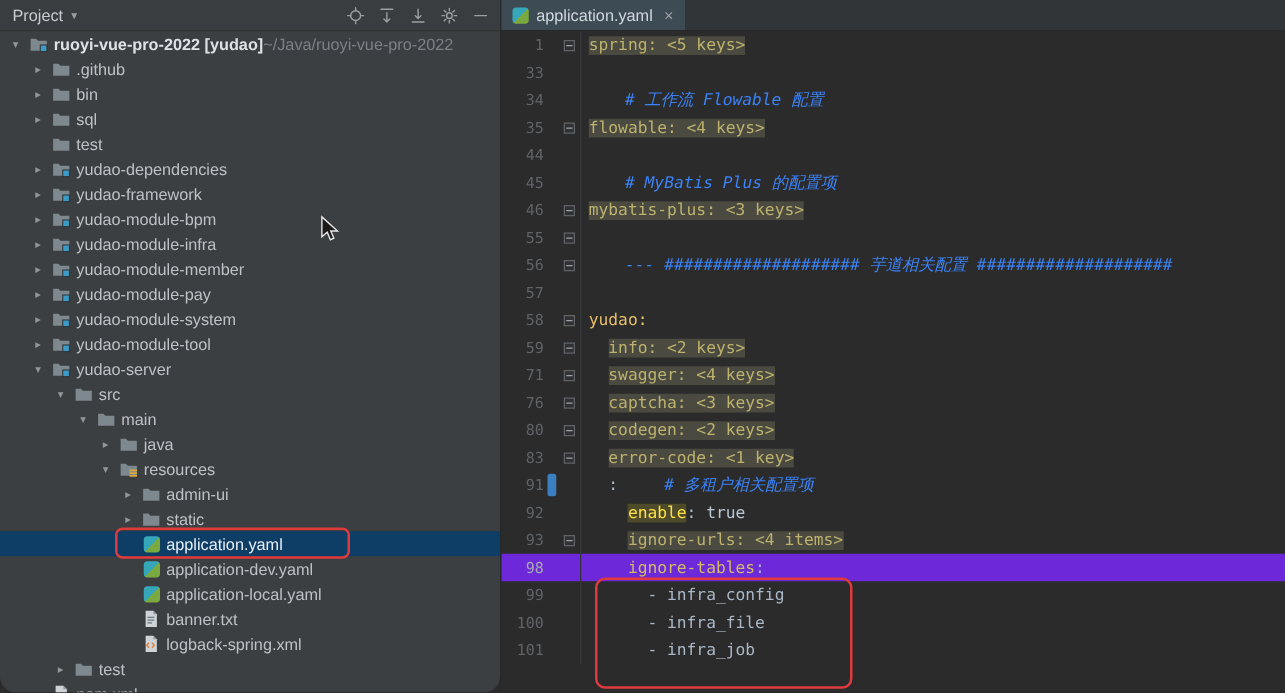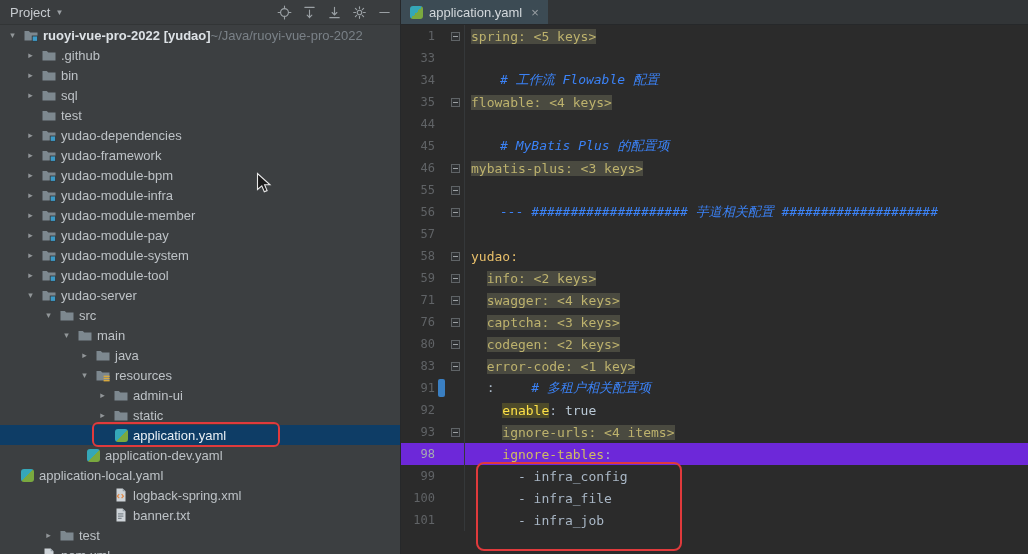--- a/index.html
+++ b/index.html
@@ -1,20 +1,20 @@
 <!DOCTYPE html>
 <html><head>
 <meta charset="utf-8">
 <style>
   *{margin:0;padding:0;box-sizing:border-box;}
   html,body{width:1028px;height:554px;overflow:hidden;background:#2b2b2b;}
   .app{position:relative;width:1028px;height:554px;font-family:"Liberation Sans",sans-serif;font-size:13px;overflow:hidden;color:#bdc2c6;}
 
   
-  .left{position:absolute;left:0;top:0;width:400px;height:100%;background:#3c3f41;}
+  .left{position:absolute;left:0;top:0;width:400px;height:100%;background:#3c3f41;border-radius:13px;}
   .splitter{position:absolute;left:400px;top:0;width:1px;height:100%;background:#26282a;z-index:6;}
   .phead{height:25px;display:flex;align-items:center;padding:0 8px 0 10px;background:#3a3d3f;border-bottom:1px solid #323536;}
   .ptitle{display:flex;align-items:center;gap:5px;color:#c8ccd0;cursor:default;}
   .ptitle .dd{font-size:8px;color:#9ba0a4;padding-top:1px;}
   .picons{margin-left:auto;display:flex;align-items:center;gap:9px;}
   .picon{width:16px;height:16px;display:inline-flex;align-items:center;justify-content:center;}
   .tree{position:absolute;top:25px;left:0;right:0;bottom:0;overflow:hidden;}
   .trow{height:20px;display:flex;align-items:center;white-space:nowrap;}
   .trow.sel{background:#0e3d66;}
   .trow.sel .tlabel{color:#eaf0f5;}
@@ -290,58 +290,58 @@
           </span>
           <span class="tlabel">static</span>
         </div>
         <div class="trow sel" style="padding-left: 94px;">
           <span class="chev"></span>
           <span class="ticon">
             <span class="yamlchip"></span>
           </span>
           <span class="tlabel">application.yaml</span>
         </div>
-        <div class="trow" style="padding-left: 66px;">
+        <div class="trow" style="padding-left: 94px;">
           <span class="chev"></span>
           <span class="ticon">
             <span class="yamlchip"></span>
           </span>
           <span class="tlabel">application-dev.yaml</span>
         </div>
-        <div class="trow" style="">
+        <div class="trow" style="padding-left: 94px;">
           <span class="chev"></span>
           <span class="ticon">
             <span class="yamlchip"></span>
           </span>
           <span class="tlabel">application-local.yaml</span>
-        </div>
-        <div class="trow" style="padding-left: 94px;">
-          <span class="chev"></span>
-          <span class="ticon">
-            <svg width="16" height="16" viewBox="0 0 16 16">
-              <path d="M3.5 1.5h6.2l2.8 2.8v10.2H3.5z" fill="#cdd3d8"></path>
-              <path d="M9.7 1.5v2.8h2.8z" fill="#8f99a0"></path>
-              <path d="M6.2 7.2 4.4 9.2l1.8 2" fill="none" stroke="#e28743" stroke-width="1.2"></path>
-              <path d="M8.6 7.2l1.8 2-1.8 2" fill="none" stroke="#e28743" stroke-width="1.2"></path>
-            </svg>
-          </span>
-          <span class="tlabel">logback-spring.xml</span>
         </div>
         <div class="trow" style="padding-left: 94px;">
           <span class="chev"></span>
           <span class="ticon">
             <svg width="16" height="16" viewBox="0 0 16 16">
               <path d="M3.5 1.5h6.2l2.8 2.8v10.2H3.5z" fill="#cdd3d8"></path>
               <path d="M9.7 1.5v2.8h2.8z" fill="#8f99a0"></path>
               <rect x="5" y="6.4" width="5.4" height="1" fill="#6d767d"></rect>
               <rect x="5" y="8.6" width="5.4" height="1" fill="#6d767d"></rect>
               <rect x="5" y="10.8" width="3.6" height="1" fill="#6d767d"></rect>
             </svg>
           </span>
           <span class="tlabel">banner.txt</span>
+        </div>
+        <div class="trow" style="padding-left: 94px;">
+          <span class="chev"></span>
+          <span class="ticon">
+            <svg width="16" height="16" viewBox="0 0 16 16">
+              <path d="M3.5 1.5h6.2l2.8 2.8v10.2H3.5z" fill="#cdd3d8"></path>
+              <path d="M9.7 1.5v2.8h2.8z" fill="#8f99a0"></path>
+              <path d="M6.2 7.2 4.4 9.2l1.8 2" fill="none" stroke="#e28743" stroke-width="1.2"></path>
+              <path d="M8.6 7.2l1.8 2-1.8 2" fill="none" stroke="#e28743" stroke-width="1.2"></path>
+            </svg>
+          </span>
+          <span class="tlabel">logback-spring.xml</span>
         </div>
         <div class="trow" style="padding-left: 40px;">
           <span class="chev">▸</span>
           <span class="ticon">
             <svg width="16" height="16" viewBox="0 0 16 16">
               <path d="M1.5 13.5v-9.6h4.3l1.5 1.7h7.2v7.9z" fill="#7d888f"></path>
             </svg>
           </span>
           <span class="tlabel">test</span>
         </div>

